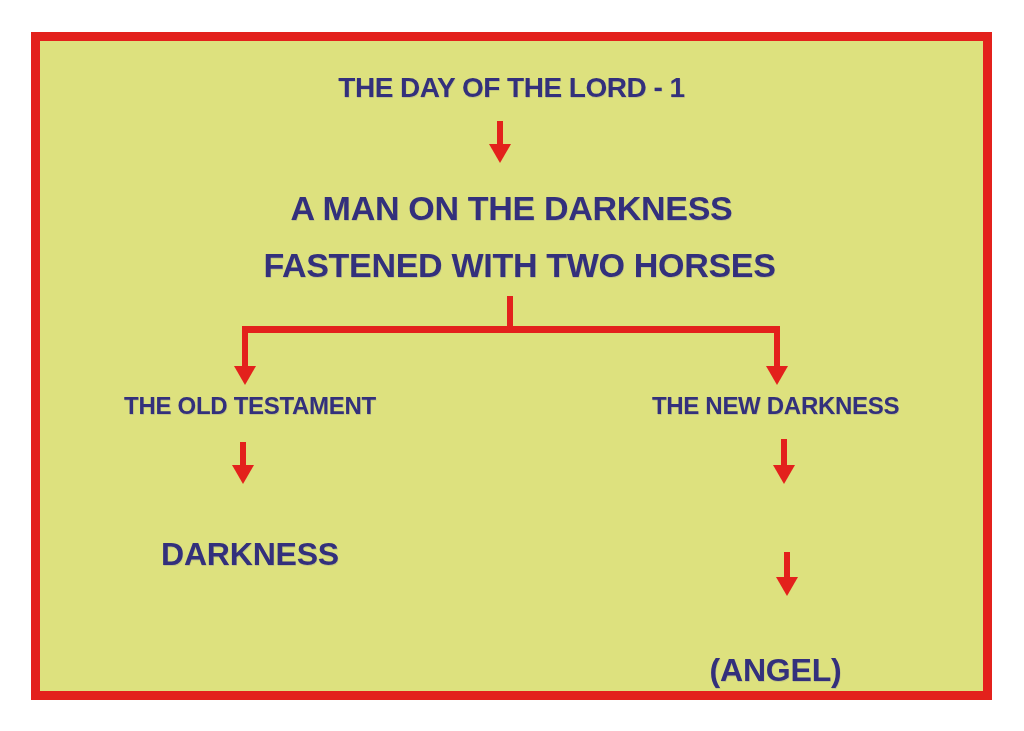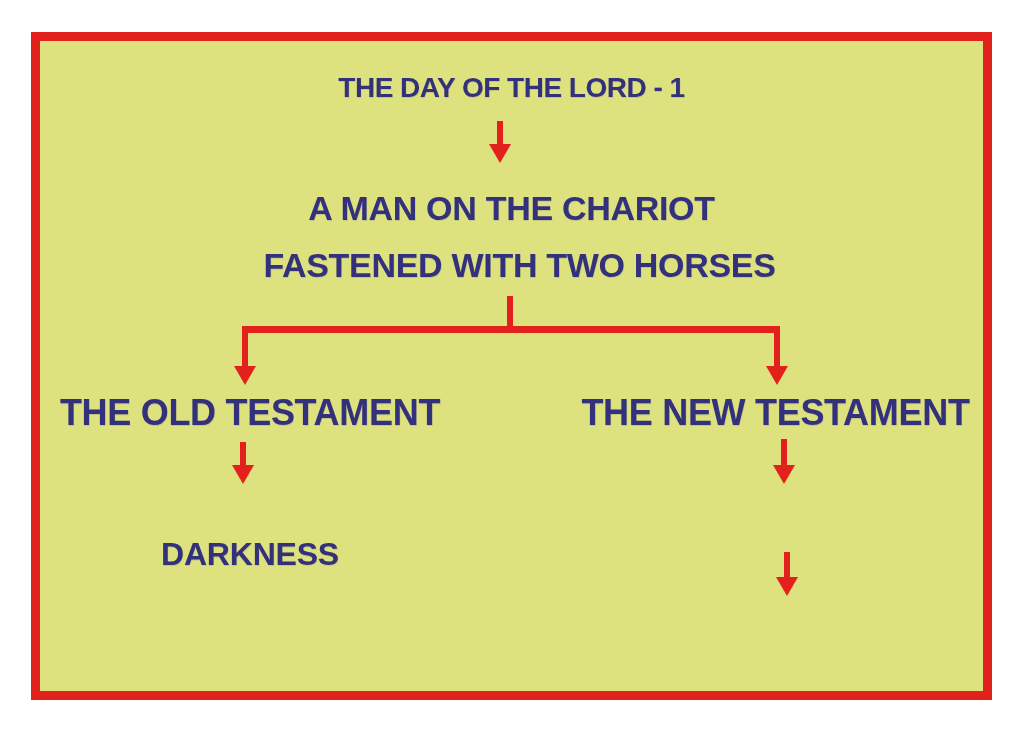--- a/index.html
+++ b/index.html
@@ -47,21 +47,21 @@
 
   .t-title {
     font-size: 28px;
     letter-spacing: -0.5px;
   }
   .t-main {
     font-size: 34px;
     letter-spacing: -0.3px;
   }
   .t-branch {
-    font-size: 36px;
+    font-size: 24px;
     letter-spacing: -0.3px;
   }
   .t-leaf {
     font-size: 32px;
     letter-spacing: -0.2px;
   }
 
   
   .arrow {
     position: absolute;
@@ -106,21 +106,21 @@
 
   <div id="panel">
 
     <div class="node t-title" style="left:0px; top:30px; width:943px;">THE DAY OF THE LORD - 1</div>
 
     <div class="arrow" style="left:445px; top:80px; width:30px; height:42px;">
       <div class="shaft" style="width:6px; height:24px;"></div>
       <div class="head"></div>
     </div>
 
-    <div class="node t-main" style="left:0px; top:147px; width:943px;">A MAN ON THE CHARIOT</div>
+    <div class="node t-main" style="left:0px; top:147px; width:943px;">A MAN ON THE DARKNESS</div>
     <div class="node t-main" style="left:0px; top:204px; width:943px;padding-left:8px;">FASTENED WITH TWO HORSES</div>
 
     <div>
 
       <div class="fork-stem" style="left:467px; top:255px; width:6px; height:34px;"></div>
 
       <div class="fork-bar" style="left:202px; top:285px; width:538px; height:7px;"></div>
 
       <div class="fork-drop" style="left:202px; top:285px; width:6px; height:48px;"></div>
 
@@ -137,28 +137,29 @@
 
     <div class="node t-branch" style="left:0px; top:351px; width:420px;">THE OLD TESTAMENT</div>
 
     <div class="arrow" style="left:190px; top:401px; width:26px; height:42px;">
       <div class="shaft" style="width:6px; height:24px;"></div>
       <div class="head"></div>
     </div>
 
     <div class="node t-leaf" style="left:0px; top:463px; width:420px;margin-top:32px;">DARKNESS</div>
 
-    <div class="node t-branch" style="left:528px; top:351px; width:415px;">THE NEW TESTAMENT</div>
+    <div class="node t-branch" style="left:528px; top:351px; width:415px;">THE NEW DARKNESS</div>
 
     <div class="arrow" style="left:731px; top:398px; width:26px; height:45px;">
       <div class="shaft" style="width:6px; height:26px;"></div>
       <div class="head"></div>
     </div>
 
 
     <div class="arrow" style="left:734px; top:511px; width:26px; height:44px;">
       <div class="shaft" style="width:6px; height:25px;"></div>
       <div class="head"></div>
     </div>
 
+    <div class="node t-leaf" style="left:528px; top:611px; width:415px;">(ANGEL)</div>
 
   </div>
 </div>
 
 </body></html>

